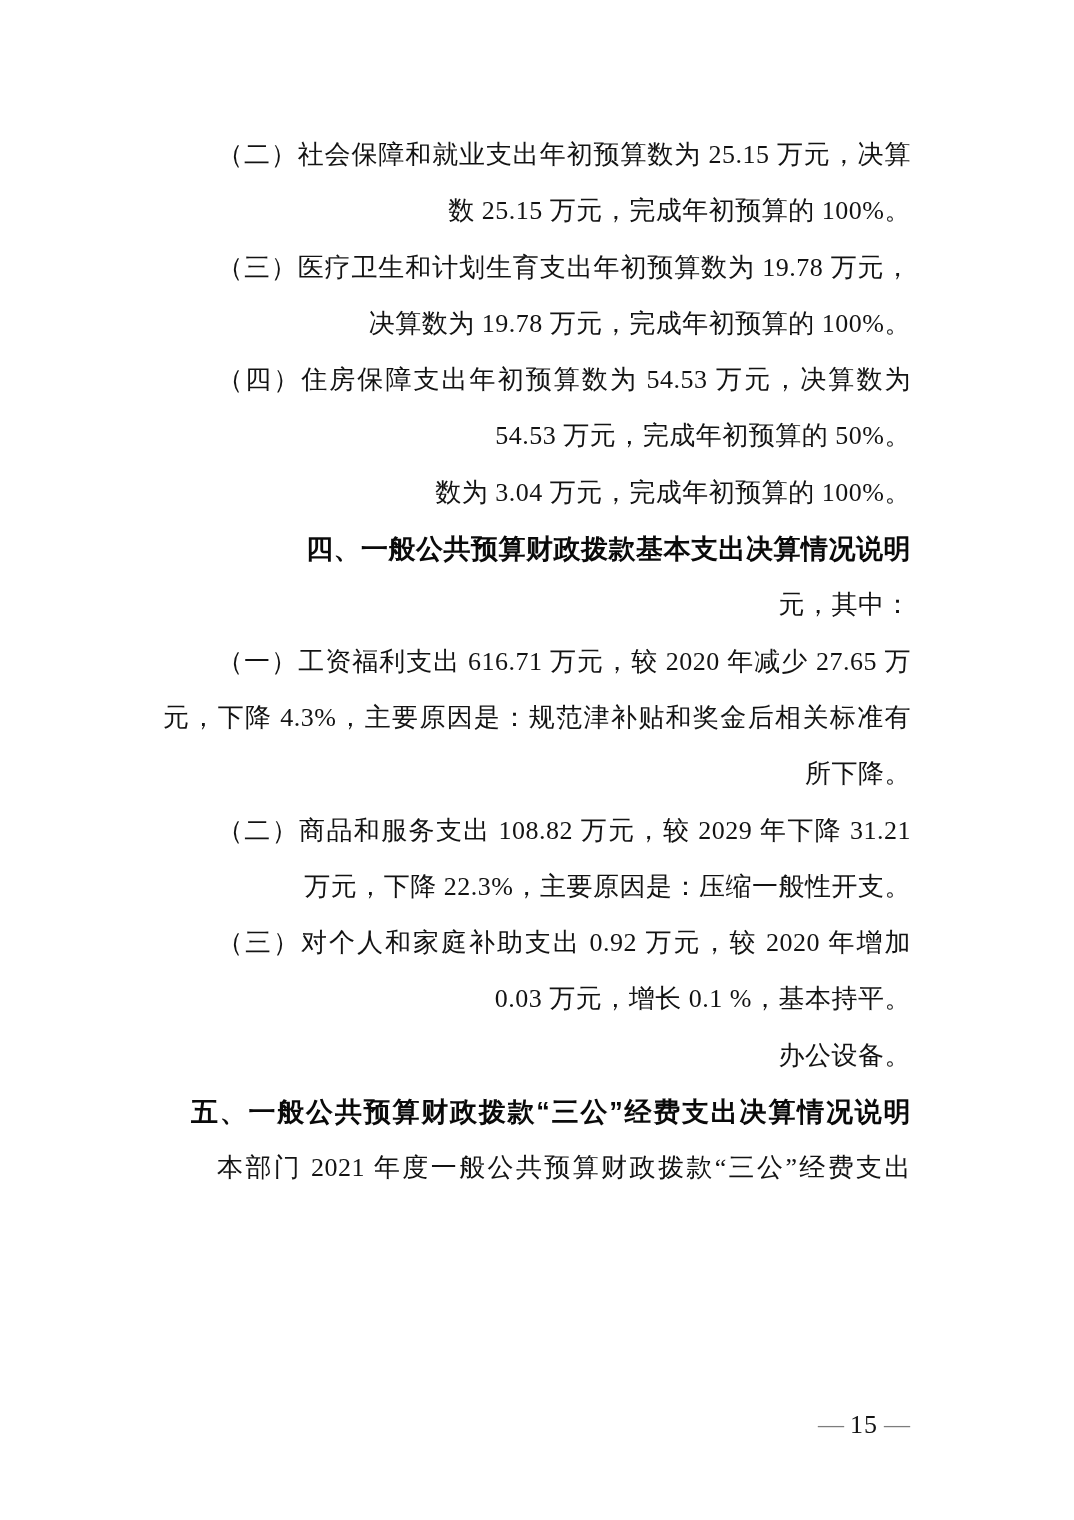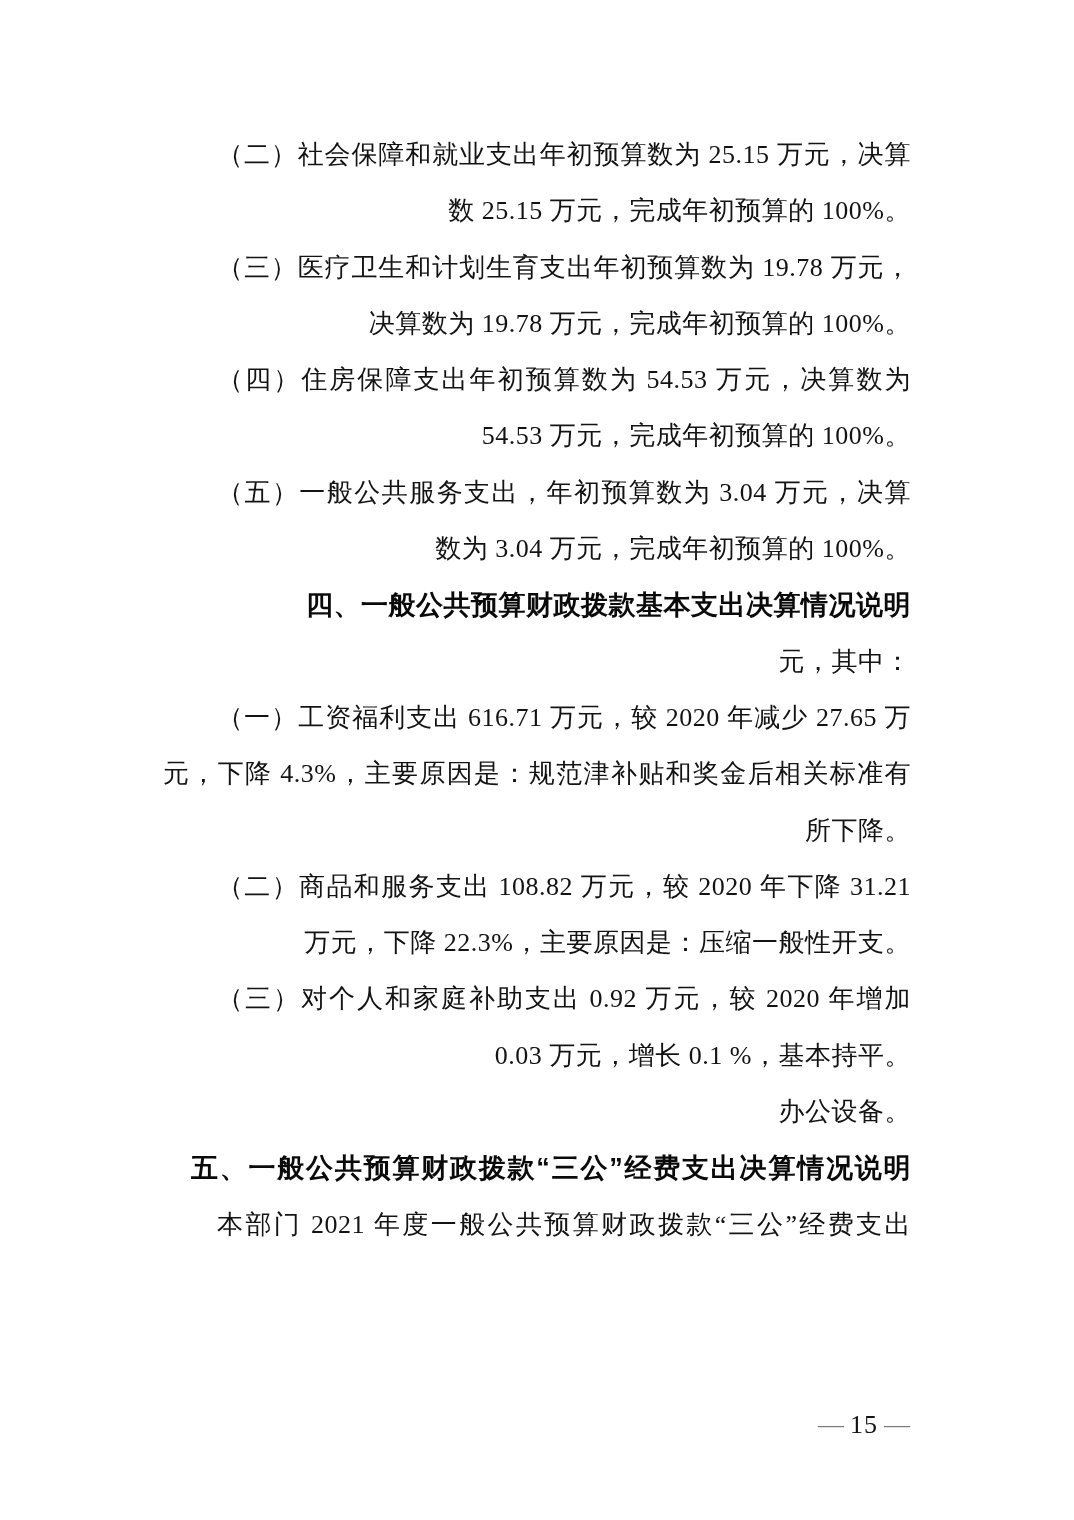--- a/index.html
+++ b/index.html
@@ -70,29 +70,28 @@
 </head>
 <body>
 
 <div class="page">
   <main class="content">
     <div class="line indent just">（二）社会保障和就业支出年初预算数为 25.15 万元，决算</div>
     <div class="line">数 25.15 万元，完成年初预算的 100%。</div>
     <div class="line indent just">（三）医疗卫生和计划生育支出年初预算数为 19.78 万元，</div>
     <div class="line">决算数为 19.78 万元，完成年初预算的 100%。</div>
     <div class="line indent just">（四）住房保障支出年初预算数为 54.53 万元，决算数为</div>
-    <div class="line">54.53 万元，完成年初预算的 100%。</div>
-    <div class="line indent just">（五）一般公共服务支出，年初预算数为 3.04 万元，决算</div>
+    <div class="line">54.53 万元，完成年初预算的 50%。</div>
     <div class="line">数为 3.04 万元，完成年初预算的 100%。</div>
     <div class="line indent heading">四、一般公共预算财政拨款基本支出决算情况说明</div>
     <div class="line">元，其中：</div>
     <div class="line indent just">（一）工资福利支出 616.71 万元，较 2020 年减少 27.65 万</div>
     <div class="line just">元，下降 4.3%，主要原因是：规范津补贴和奖金后相关标准有</div>
     <div class="line">所下降。</div>
-    <div class="line indent just">（二）商品和服务支出 108.82 万元，较 2020 年下降 31.21</div>
+    <div class="line indent just">（二）商品和服务支出 108.82 万元，较 2029 年下降 31.21</div>
     <div class="line">万元，下降 22.3%，主要原因是：压缩一般性开支。</div>
     <div class="line indent just">（三）对个人和家庭补助支出 0.92 万元，较 2020 年增加</div>
     <div class="line">0.03 万元，增长 0.1 %，基本持平。</div>
     <div class="line">办公设备。</div>
     <div class="line tight-indent heading just">五、一般公共预算财政拨款“三公”经费支出决算情况说明</div>
     <div class="line indent just">本部门 2021 年度一般公共预算财政拨款“三公”经费支出</div>
   </main>
 
   <footer class="footer">
     <span class="dash">—</span><span class="pagenum">15</span><span class="dash">—</span>

